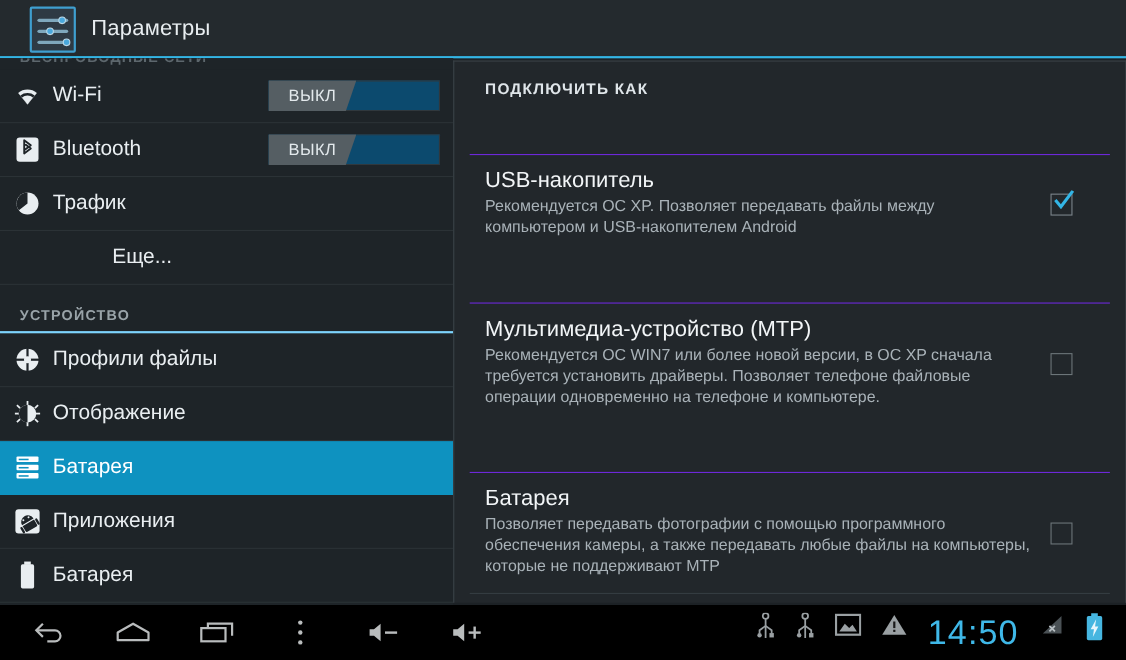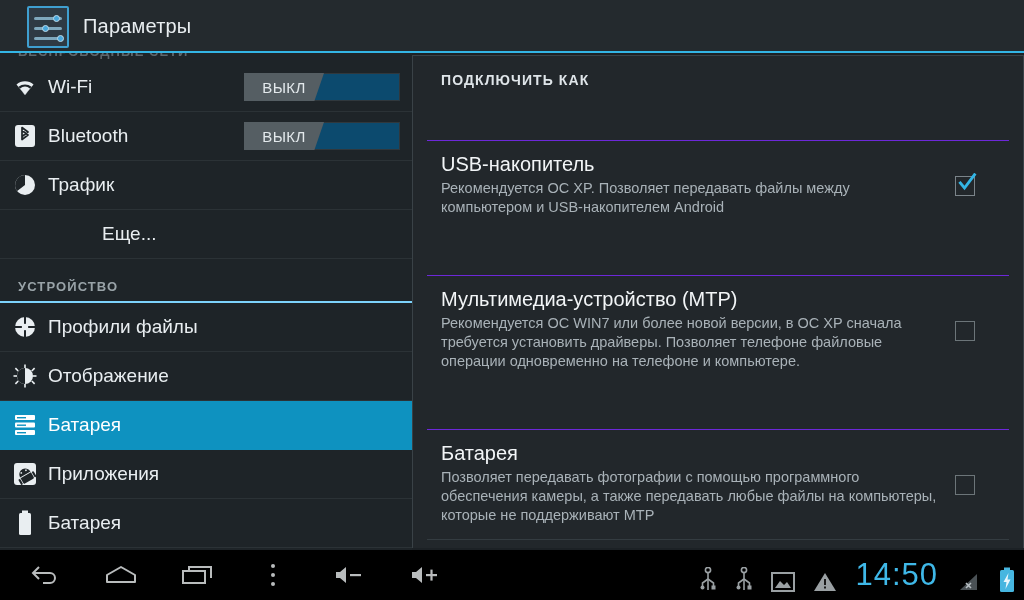--- a/index.html
+++ b/index.html
@@ -119,21 +119,21 @@
 
   
   #sysbar {
     position: absolute; left: 0; top: 550px; width: 1024px; height: 50px;
     background: #000;
     display: flex; align-items: center;
   }
   #nav-left { display: flex; align-items: center; gap: 34px; padding-left: 24px; }
   #nav-left .nbtn { width: 42px; height: 40px; display: flex; align-items: center; justify-content: center; }
   #sys-spacer { flex: 1; }
-  #nav-right { display: flex; align-items: flex-end; gap: 18px; padding-right: 8px; }
+  #nav-right { display: flex; align-items: flex-start; gap: 18px; padding-right: 20px; }
   #clock { color: #3fb8e8; font-size: 31px; letter-spacing: 1px; font-family: "Liberation Sans", sans-serif; }
   .statusicon { display: flex; align-items: center; justify-content: center; }
 </style>
 </head>
 <body>
 
 <div id="screen">
 
   <div id="titlebar">
     <div id="app-icon">

